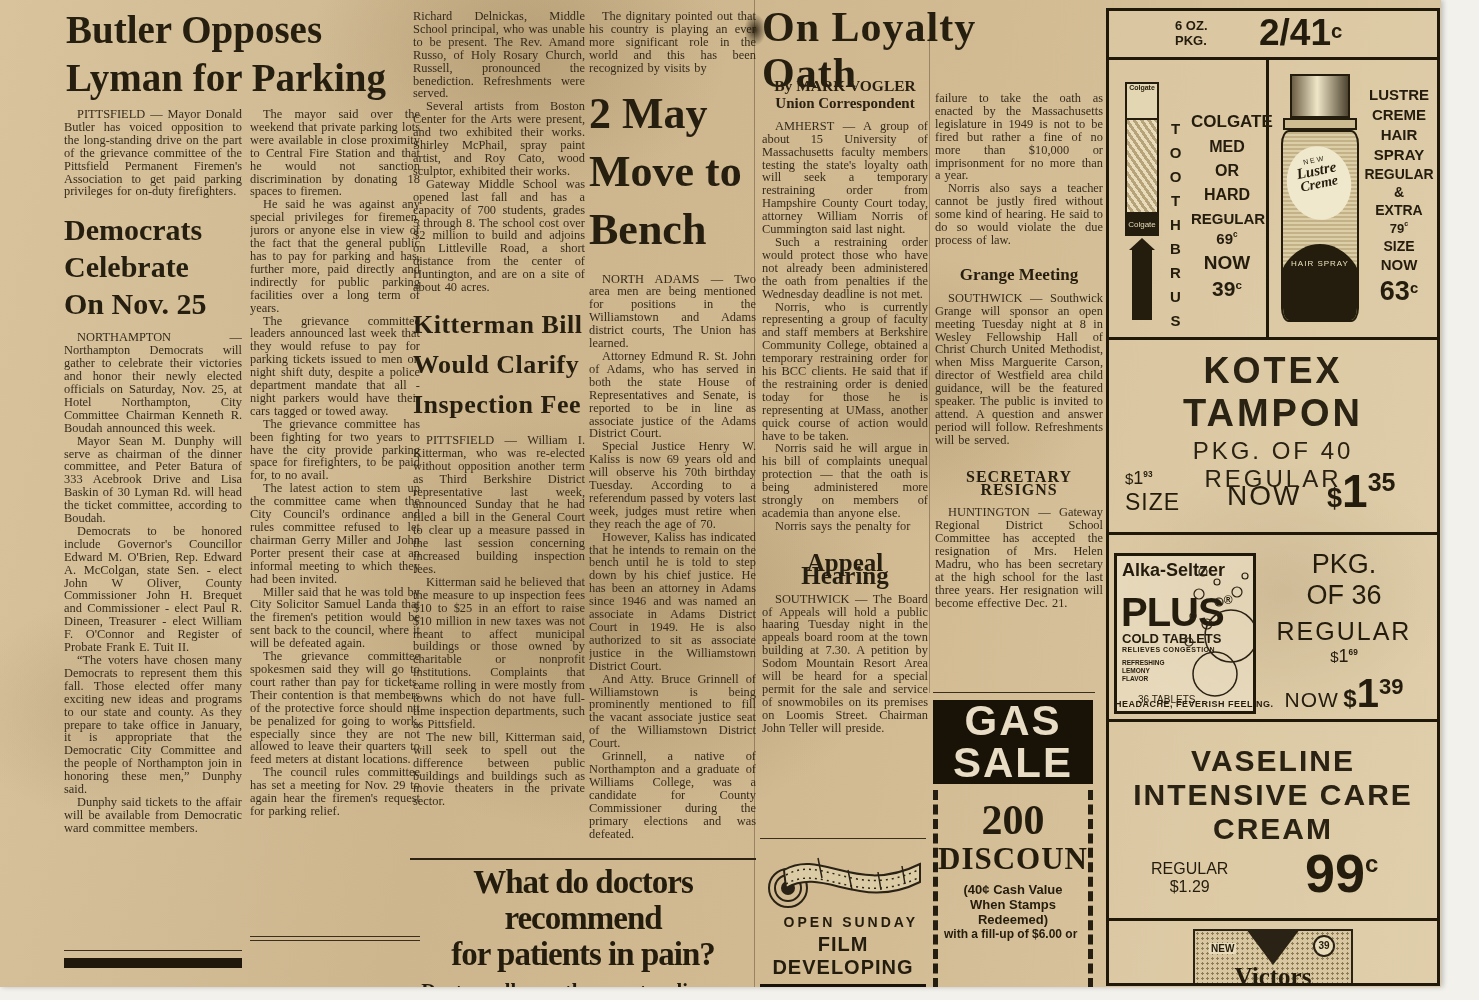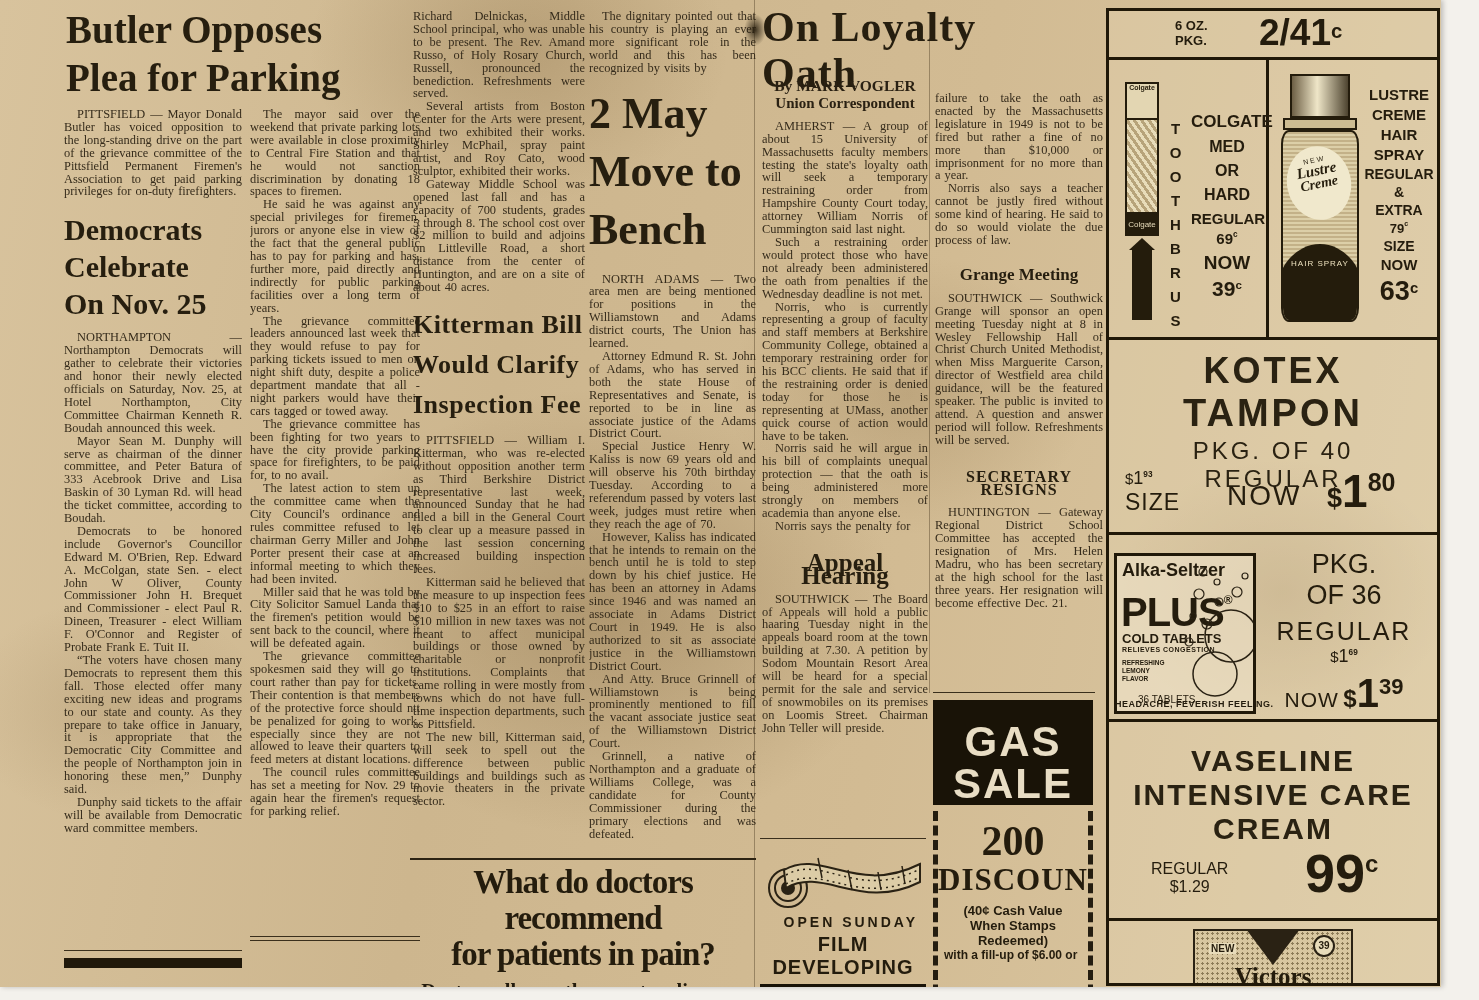--- a/index.html
+++ b/index.html
@@ -29,21 +29,21 @@
   .subhead{font-weight:bold;text-align:center;color:#261e0f;}
   .rule{background:#3a2f1c;height:1px}
   .sans{font-family:"Liberation Sans",sans-serif}
   .sup{font-size:55%;vertical-align:7px;font-weight:bold}
   
   .doc-ad{border-top:2px solid #2c2313;text-align:center;color:#241c0d;}
   .doc-h{font-weight:bold;font-size:33px;line-height:36px;letter-spacing:-1px;}
   .doc-b{font-weight:bold;font-size:20.5px;line-height:26px;margin-top:6px;}
   
   .gas-box{background:#191307;color:#e8ddc4;text-align:center;font-family:"Liberation Sans",sans-serif;
-           font-weight:bold;font-size:42px;line-height:42px;padding-top:21px;letter-spacing:2px;}
+           font-weight:bold;font-size:42px;line-height:42px;padding-top:0;letter-spacing:2px;}
   .stamps{border-left:5px dashed #241d10;border-right:5px dashed #241d10;text-align:center;color:#241c0d;}
   .stamps .big{font-weight:bold}
   
   .film-open{font-family:"Liberation Sans",sans-serif;font-weight:bold;font-size:14px;letter-spacing:3px;text-align:right;color:#241c0d;}
   .film-title{font-family:"Liberation Sans",sans-serif;font-weight:bold;font-size:20px;letter-spacing:1px;text-align:center;color:#241c0d;}
   .film-box{background:#191307;color:#e8ddc4;font-family:"Liberation Sans",sans-serif;font-weight:bold;display:flex;align-items:center;justify-content:center;gap:12px;}
   
   .adscol{border:3px solid #201808;background:rgba(236,222,190,.25);overflow:hidden;}
   .adrow{border-bottom:3px solid #201808;position:relative;overflow:hidden;color:#241c0d;}
   .adsans{font-family:"Liberation Sans",sans-serif;color:#241c0d;}
@@ -54,21 +54,21 @@
   .alka-box{border:3px solid #201808;background:rgba(240,230,205,.55);position:relative;overflow:hidden;}
   .crease{position:absolute;width:1px;background:rgba(60,45,22,.38)}
 </style>
 </head>
 <body>
 
 <div class="paper">
 
   <div class="abs hl butler-hl" style="left:66px;top:6px;width:380px;">
     <div>Butler Opposes</div>
-    <div>Plea for Parking</div>
+    <div>Lyman for Parking</div>
   </div>
 
   <div class="abs news" style="left:64px;top:108px;width:178px;height:845px;overflow:hidden;">
     <p>PITTSFIELD — Mayor Donald Butler has voiced opposition to the long-standing drive on the part of the grievance committee of the Pittsfield Permanent Firemen's Association to get paid parking privileges for on-duty firefighters.</p>
     <div class="hl demo-hl">
       <div>Democrats</div>
       <div>Celebrate</div>
       <div>On Nov. 25</div>
     </div>
     <p>NORTHAMPTON — Northampton Democrats will gather to celebrate their victories and honor their newly elected officials on Saturday, Nov. 25, at Hotel Northampton, City Committee Chairman Kenneth R. Boudah announced this week.</p>
@@ -264,21 +264,21 @@
       <div class="kotex-line" style="font-size:36px;font-weight:bold;margin-top:10px;">KOTEX</div>
       <div class="kotex-line" style="font-size:38px;font-weight:bold;">TAMPON</div>
       <div class="kotex-line" style="font-size:24px;margin-top:2px;">PKG. OF 40</div>
       <div class="kotex-line" style="font-size:24px;">REGULAR</div>
       <div class="adsans abs" style="left:16px;top:128px;">
         <div style="font-size:15px;"><span>$</span><span style="font-size:18px;">1</span><span class="sup">93</span></div>
         <div style="font-size:23px;letter-spacing:1px;">SIZE</div>
       </div>
       <div class="adsans abs" style="left:118px;top:140px;font-size:28px;letter-spacing:2px;">NOW</div>
       <div class="adsans abs" style="left:218px;top:124px;">
-        <span style="font-size:27px;font-weight:bold;">$</span><span style="font-size:46px;font-weight:bold;">1</span><span style="font-size:25px;font-weight:bold;vertical-align:16px;">80</span>
+        <span style="font-size:27px;font-weight:bold;">$</span><span style="font-size:46px;font-weight:bold;">1</span><span style="font-size:25px;font-weight:bold;vertical-align:16px;">35</span>
       </div>
     </div>
 
     <div class="adrow" style="height:184px;">
       <div class="alka-box abs" style="left:5px;top:18px;width:136px;height:155px;">
         <div class="adsans" style="font-weight:bold;font-size:18px;margin:4px 0 0 5px;">Alka-Seltzer</div>
         <div class="adsans" style="font-weight:bold;font-size:40px;line-height:38px;margin-left:4px;letter-spacing:-1px;"><span>PLUS</span><span style="font-size:12px;vertical-align:22px;">®</span></div>
         <div class="adsans" style="font-weight:bold;font-size:13px;margin-left:5px;">COLD TABLETS</div>
         <div class="adsans" style="font-weight:bold;font-size:7px;margin-left:5px;letter-spacing:.5px;">RELIEVES CONGESTION</div>
         <svg class="abs" style="right:-6px;top:2px;" width="80" height="150" viewBox="0 0 80 150">

